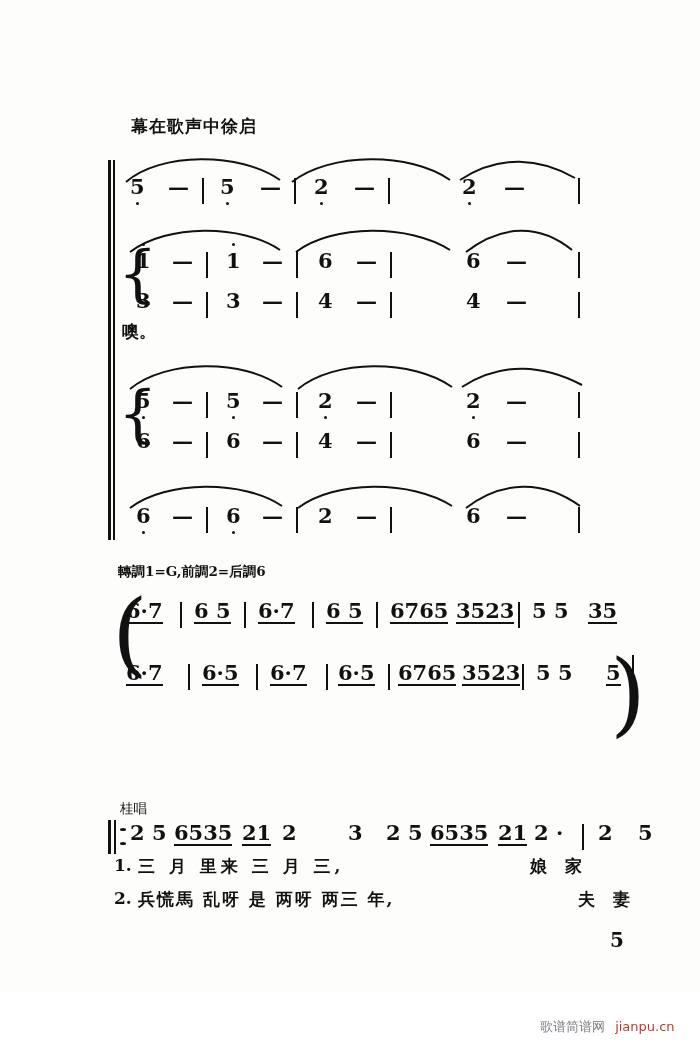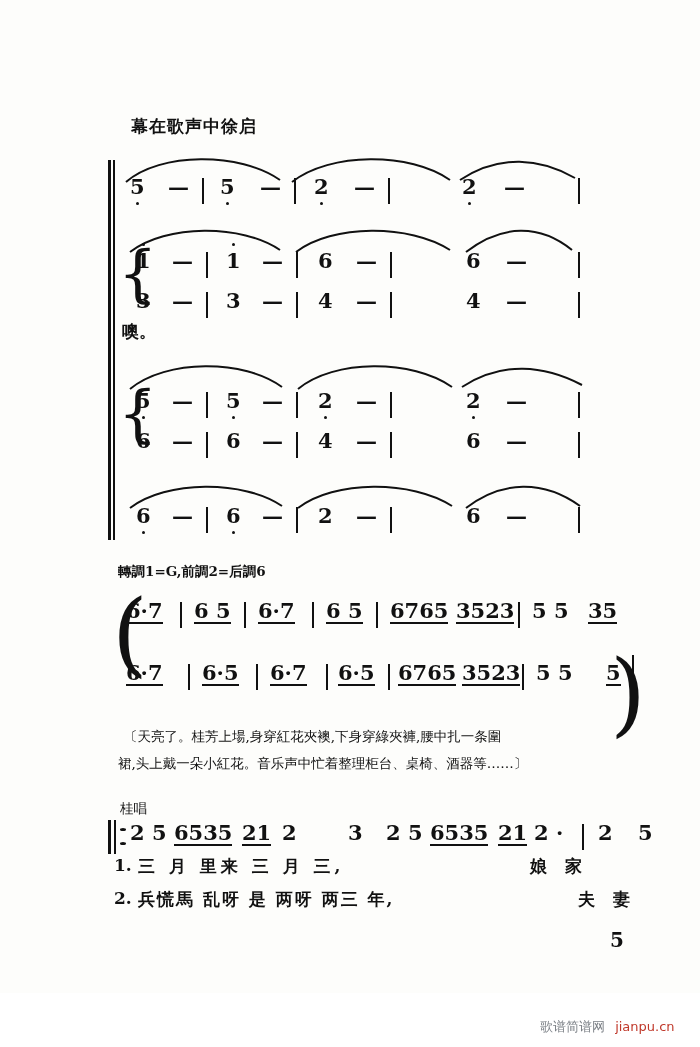--- a/index.html
+++ b/index.html
@@ -284,22 +284,20 @@
     <span class="bar" style="position:absolute; left:262px; top:2px;"></span>
     <span class="note underline1" style="position:absolute; left:272px;">6765</span>
     <span class="note underline1" style="position:absolute; left:336px;">3523</span>
     <span class="bar" style="position:absolute; left:396px; top:2px;"></span>
     <span class="note" style="position:absolute; left:410px;">5  5</span>
     <span class="note underline1" style="position:absolute; left:480px;">5</span>
   </div>
   <div class="brace" style="left:610px; top:648px; font-size:92px;">)</div>
   <div class="sysline" style="left:632px; top:655px; height:48px; width:2px;"></div>
 
-  <div class="abs smalltext" style="left:124px; top:725px; width:470px;">〔天亮了。桂芳上場,身穿紅花夾襖,下身穿綠夾褲,腰中扎一条圍</div>
-  <div class="abs smalltext" style="left:118px; top:752px; width:490px;">裙,头上戴一朵小紅花。音乐声中忙着整理柜台、桌椅、酒器等……〕</div>
 
   <div class="abs" style="left:120px; top:800px; font-family:'DejaVu Serif',serif; font-size:13.5px;">桂唱</div>
 
   <div class="sysline" style="left:108px; top:820px; height:34px; width:3px;"></div>
   <div class="sysline" style="left:114px; top:820px; height:34px; width:2px;"></div>
   <div class="abs" style="left:120px; top:828px; width:6px; height:3px; background:#111; border-radius:50%;"></div>
   <div class="abs" style="left:120px; top:842px; width:6px; height:3px; background:#111; border-radius:50%;"></div>
 
   <div class="abs" style="left:130px; top:822px; width:490px;">
     <span class="note" style="position:absolute; left:0px;">2 5</span>

